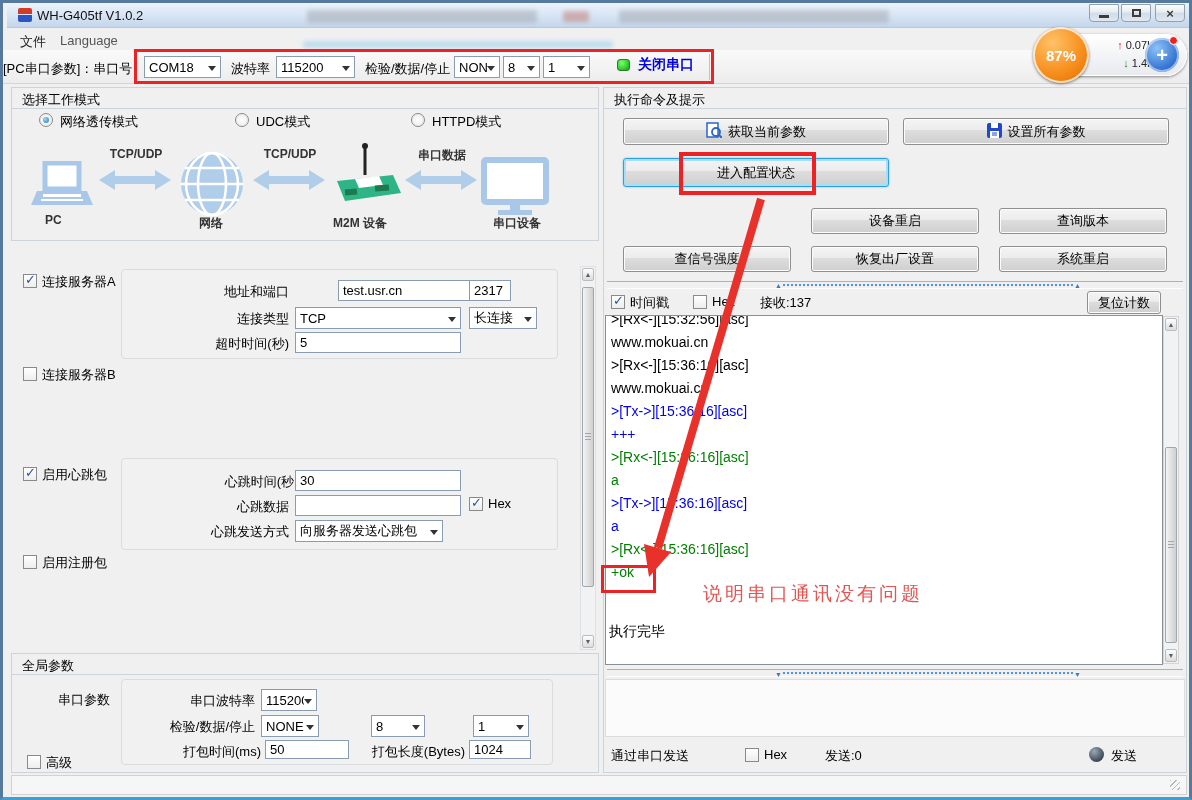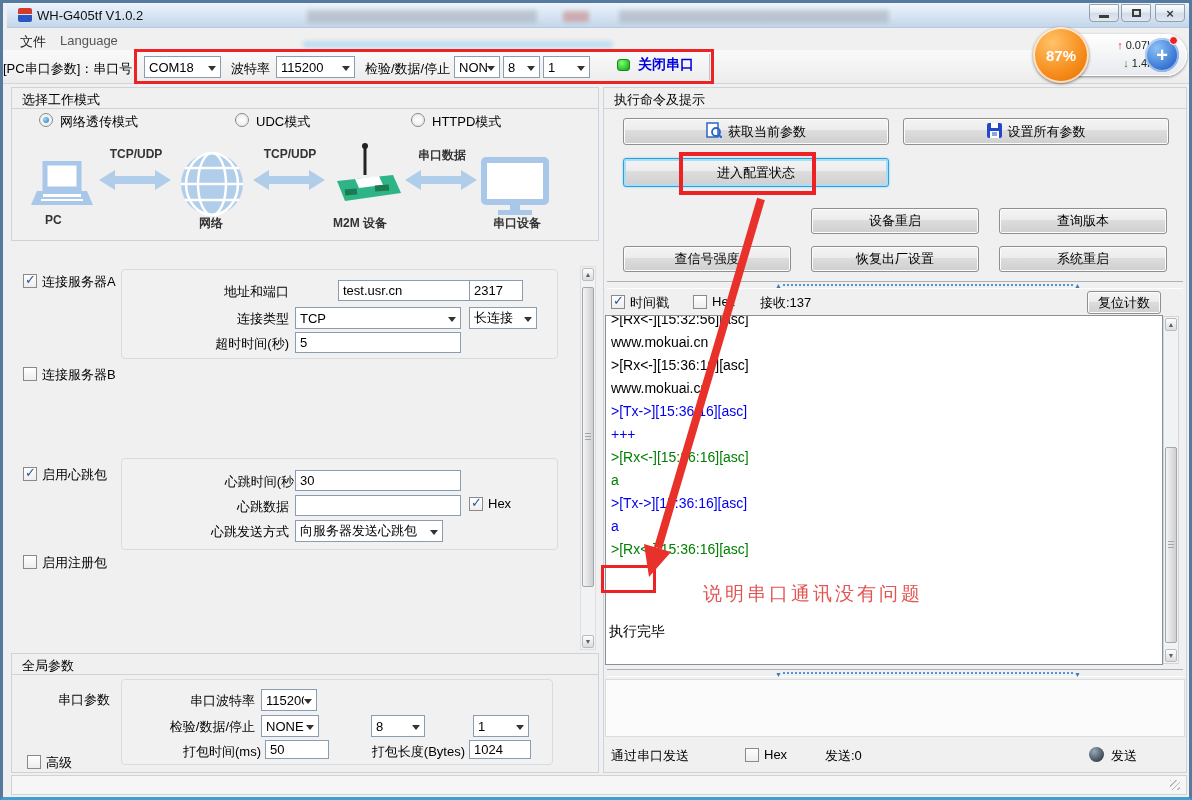--- a/index.html
+++ b/index.html
@@ -229,21 +229,21 @@
         <rect x="29" y="45" width="10" height="8" fill="#a9c7e8"></rect>
         <rect x="17" y="53" width="34" height="5" fill="#a9c7e8"></rect>
       </svg></span>
   <div class="diag-label" style="left:490px;top:212px;">串口设备</div>
 
   <div class="cb checked" style="left:20px;top:271px;"></div>
   <div class="lbl" style="left:39px;top:270px;">连接服务器A</div>
   <div class="inner" style="left:118px;top:266px;width:437px;height:90px;"></div>
   <div class="lbl r" style="left:150px;top:280px;width:136px;">地址和端口</div>
   <input class="tb" style="left: 292px; top: 277px; width: 166px; margin-left: 43px;" value="test.usr.cn">
-  <input class="tb" style="left: 466px; top: 277px; width: 54px;" value="2317">
+  <input class="tb" style="left: 466px; top: 277px; width: 42px;" value="2317">
   <div class="lbl r" style="left:150px;top:307px;width:136px;">连接类型</div>
   <div class="combo" style="left:292px;top:304px;width:166px;">
     <span class="ctext" style="margin-right:14px;">TCP</span>
       <span class="carrow"></span>
   </div>
   <div class="combo" style="left:466px;top:304px;width:68px;">
     <span class="ctext" style="margin-right:12px;">长连接</span>
       <span class="carrow"></span>
   </div>
   <div class="lbl r" style="left:150px;top:332px;width:136px;">超时时间(秒)</div>
@@ -292,21 +292,21 @@
   </div>
   <div class="combo" style="left:368px;top:712px;width:54px;">
     <span class="ctext" style="margin-right:12px;">8</span>
       <span class="carrow"></span>
   </div>
   <div class="combo" style="left:470px;top:712px;width:56px;">
     <span class="ctext" style="margin-right:12px;">1</span>
       <span class="carrow"></span>
   </div>
   <div class="lbl r" style="left:150px;top:740px;width:108px;">打包时间(ms)</div>
-  <input class="tb" style="left: 262px; top: 737px; width: 64px; height: 19px;" value="50">
+  <input class="tb" style="left: 262px; top: 737px; width: 84px; height: 19px;" value="50">
   <div class="lbl r" style="left:352px;top:740px;width:110px;">打包长度(Bytes)</div>
   <input class="tb" style="left: 466px; top: 737px; width: 62px; height: 19px;" value="1024">
   <div class="cb" style="left:24px;top:752px;"></div>
   <div class="lbl" style="left:43px;top:751px;">高级</div>
 
   <div class="group" style="left:600px;top:84px;width:584px;height:686px;">
     <div class="gcaption">执行命令及提示</div>
     <div class="gcaptionline"></div>
   </div>
   <div class="btn" style="left:900px;top:115px;width:266px;height:27px;">
@@ -369,20 +369,21 @@
       <div class="log-line" data-kind="plain">www.mokuai.cn</div>
       <div class="log-line" data-kind="plain">&gt;[Rx&lt;-][15:36:10][asc]</div>
       <div class="log-line" data-kind="plain">www.mokuai.cn</div>
       <div class="log-line" data-kind="tx">&gt;[Tx-&gt;][15:36:16][asc]</div>
       <div class="log-line" data-kind="tx">+++</div>
       <div class="log-line" data-kind="rx">&gt;[Rx&lt;-][15:36:16][asc]</div>
       <div class="log-line" data-kind="rx">a</div>
       <div class="log-line" data-kind="tx">&gt;[Tx-&gt;][15:36:16][asc]</div>
       <div class="log-line" data-kind="tx">a</div>
       <div class="log-line" data-kind="rx">&gt;[Rx&lt;-][15:36:16][asc]</div>
+      <div class="log-line" data-kind="rx">+ok</div>
     </div>
   </div>
   <div class="lbl" style="left:606px;top:620px;font-size:14px;">执行完毕</div>
   <div class="vscroll" style="left:1160px;top:313px;height:348px;border-color:#d5d5d7;">
     <div class="sarrow" style="top:1px;">▲</div>
     <div class="sthumb" style="top:130px;height:196px;"></div>
     <div class="sarrow" style="bottom:1px;">▼</div>
   </div>
   <div class="ann-rect" style="left:598px;top:562px;width:55px;height:28px;"></div>
   <div class="ann-text" style="left:700px;top:578px;">说明串口通讯没有问题</div>

